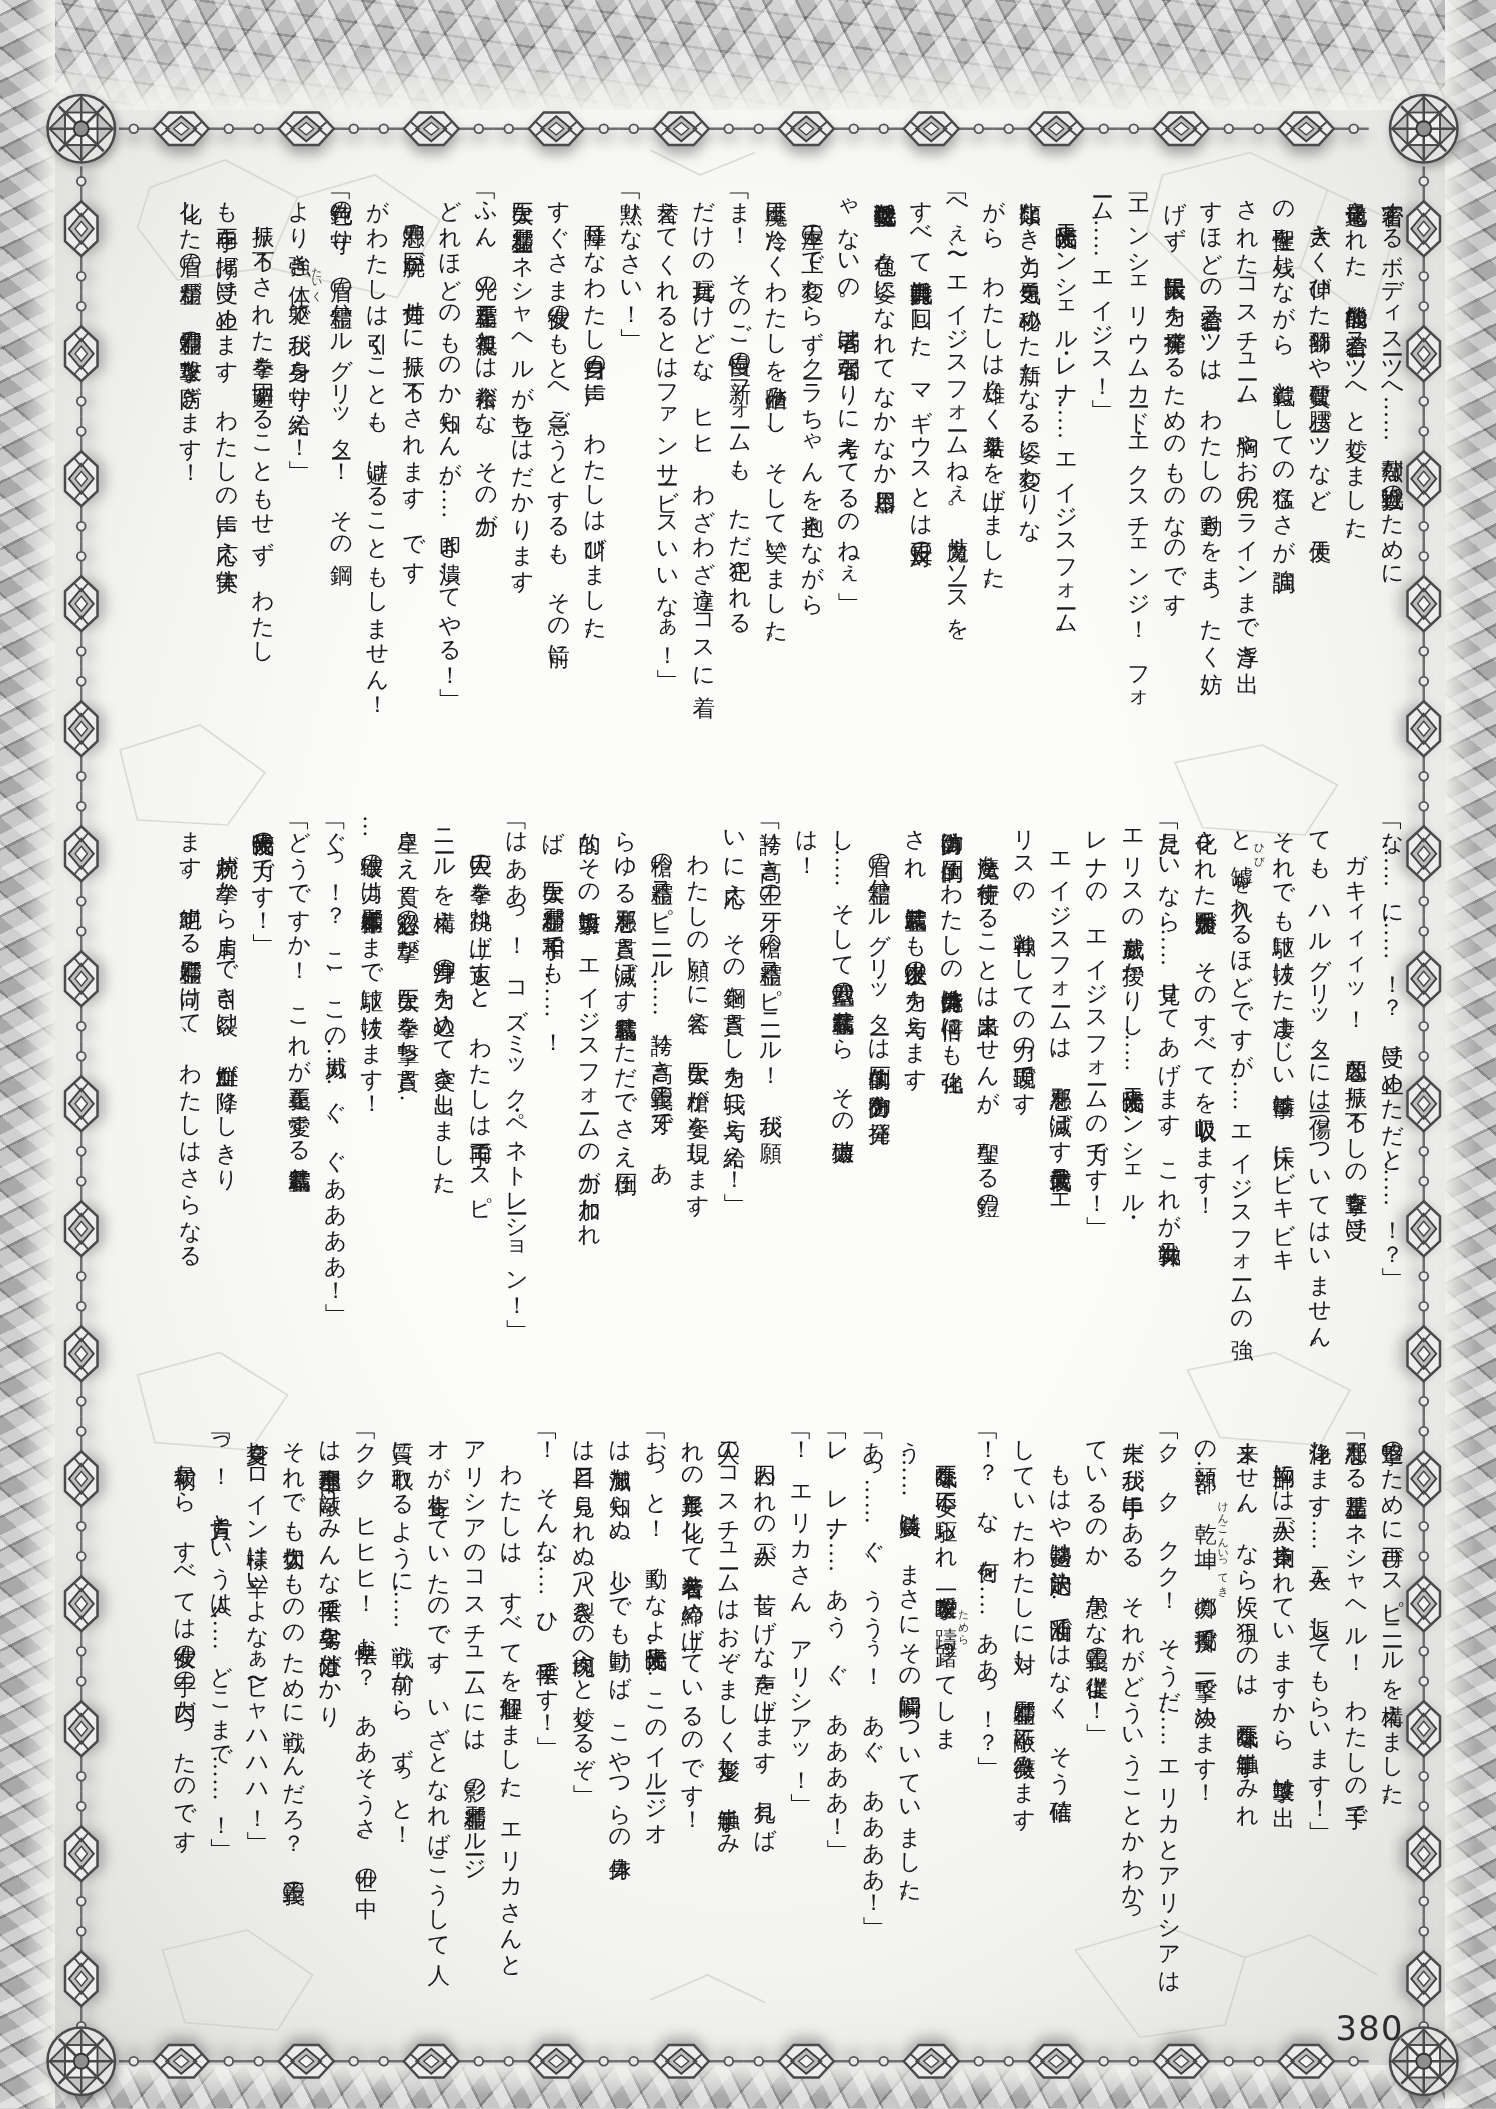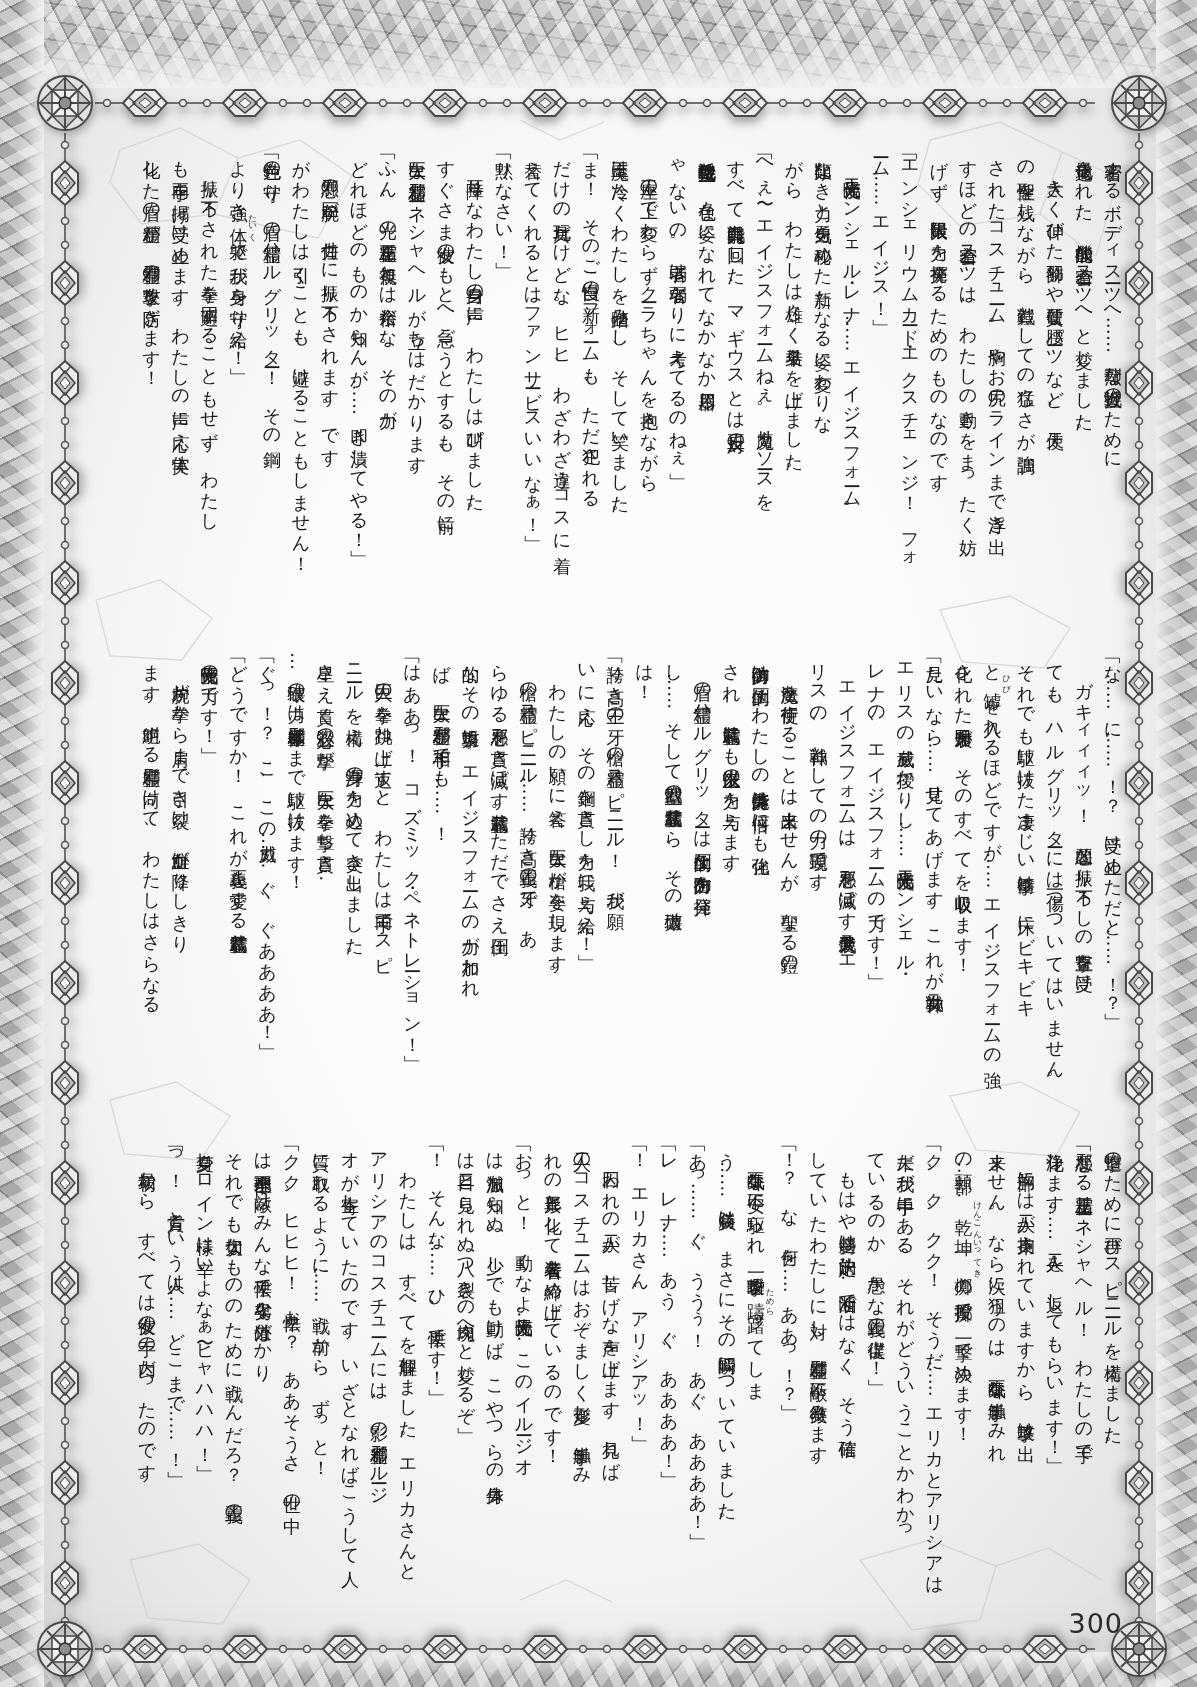--- a/index.html
+++ b/index.html
@@ -297,15 +297,15 @@
       <p>オが寄生していたのです。いざとなればこうして人</p>
       <p>質に取れるように……戦う前から、ずっと！</p>
       <p>「クク、ヒヒヒ！　卑怯ぉ？　ああそうさ。世の中</p>
       <p>は全部理不尽、敵はみんな卑怯で卑劣な外道ばかり</p>
       <p>それでも大切なもののために戦うんだろ？　正義の</p>
       <p>変身ヒロイン様は辛いよなぁ〜ヒャハハハ！」</p>
       <p>「っ！　貴方という人は……どこまで……！」</p>
       <p>　最初から、すべては彼女の手の内だったのです。</p>
     </div>
 
-  <div id="pagenum">300</div>
+  <div id="pagenum">380</div>
 
 </div>
 
 </body></html>

